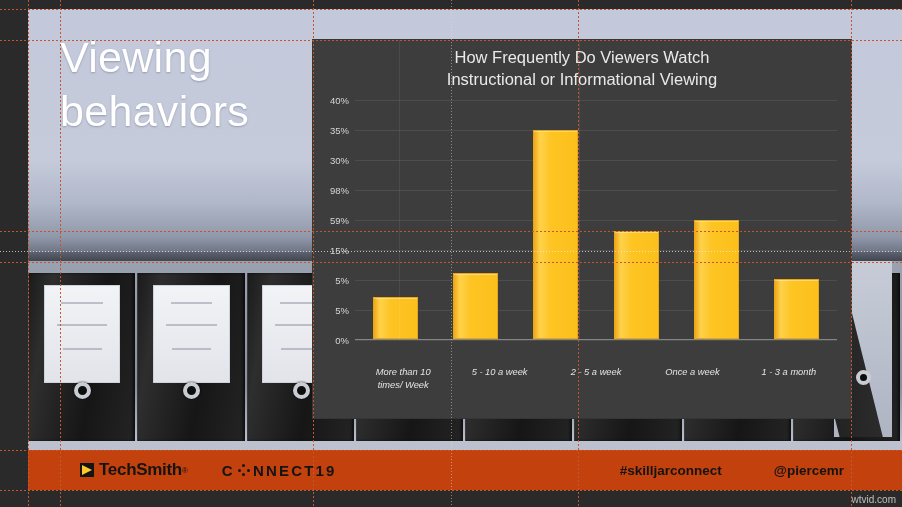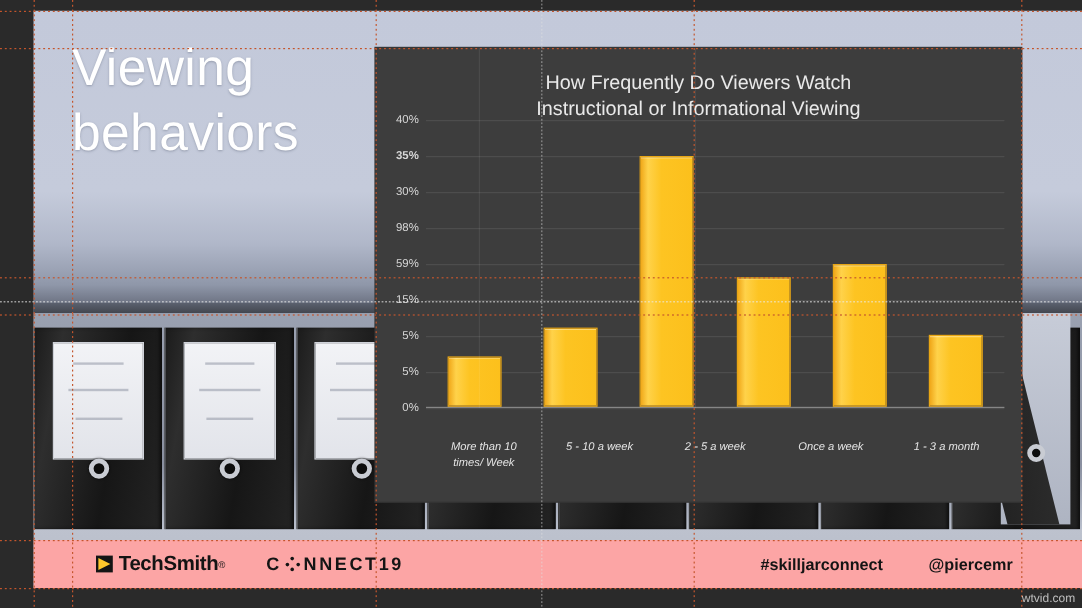--- a/index.html
+++ b/index.html
@@ -100,21 +100,21 @@
     position: absolute; left: 313px; top: 40px;
     width: 538px; height: 378px;
     background: #3d3d3d;
     box-shadow: 0 0 0 1px #363636;
   }
   .chart-title {
     text-align: center;
     color: #e9e9e9;
     font-size: 16.5px;
     line-height: 22px;
-    padding-top: 18px;
+    padding-top: 6px;
     font-weight: 400;
   }
   .plot-wrap {
     position: absolute;
     left: 42px; top: 60px;
     right: 14px; bottom: 78px;
   }
   .gridline {
     position: absolute; left: 0; right: 0;
     height: 1px; background: rgba(255,255,255,.085);
@@ -162,21 +162,21 @@
   }
   .vsep {
     position: absolute; top: 0; bottom: 78px;
     width: 1px; background: rgba(255,255,255,.07);
   }
 
   
   .footer {
     position: absolute; left: 28px; top: 450px;
     width: 874px; height: 40px;
-    background: #fca5a5;
+    background: #c2410c;
     display: flex; align-items: center;
   }
   .brand {
     display: flex; align-items: center;
     margin-left: 52px;
     color: #141414;
   }
   .ts-mark {
     width: 14px; height: 14px;
     background: #141414;
@@ -202,21 +202,21 @@
   .dots {
     display: inline-grid;
     grid-template-columns: repeat(3, 3px);
     grid-gap: 1.5px;
     margin: 0 3px;
   }
   .dots span { width:3px; height:3px; background:#141414; border-radius:50%; }
   .dots span.off { background: transparent; }
   .tags {
     margin-left: auto; margin-right: 58px;
-    display: flex; gap: 38px;
+    display: flex; gap: 52px;
     color: #141414;
     font-size: 13.5px; font-weight: bold;
   }
 
   
   .guide-v, .guide-h {
     position: absolute; pointer-events: none; z-index: 40;
   }
   .guide-v {
     top: 0; bottom: 0; width: 1px;
@@ -333,21 +333,21 @@
   <div class="chart-panel">
     <div class="chart-title">
       <div>How Frequently Do Viewers Watch</div>
       <div>Instructional or Informational Viewing</div>
     </div>
     <div class="plot-wrap">
       <div id="grid-layer">
           <div class="gridline" style="top: 0%;"></div>
           <div class="ytick" style="top: 0%;">40%</div>
           <div class="gridline" style="top: 12.5%;"></div>
-          <div class="ytick" style="top: 12.5%; font-weight: bold;">35%</div>
+          <div class="ytick" style="top: 12.5%;">35%</div>
           <div class="gridline" style="top: 25%;"></div>
           <div class="ytick" style="top: 25%;">30%</div>
           <div class="gridline" style="top: 37.5%;"></div>
           <div class="ytick" style="top: 37.5%;">98%</div>
           <div class="gridline" style="top: 50%;"></div>
           <div class="ytick" style="top: 50%;">59%</div>
           <div class="gridline" style="top: 62.5%;"></div>
           <div class="ytick" style="top: 62.5%;">15%</div>
           <div class="gridline" style="top: 75%;"></div>
           <div class="ytick" style="top: 75%;">5%</div>

